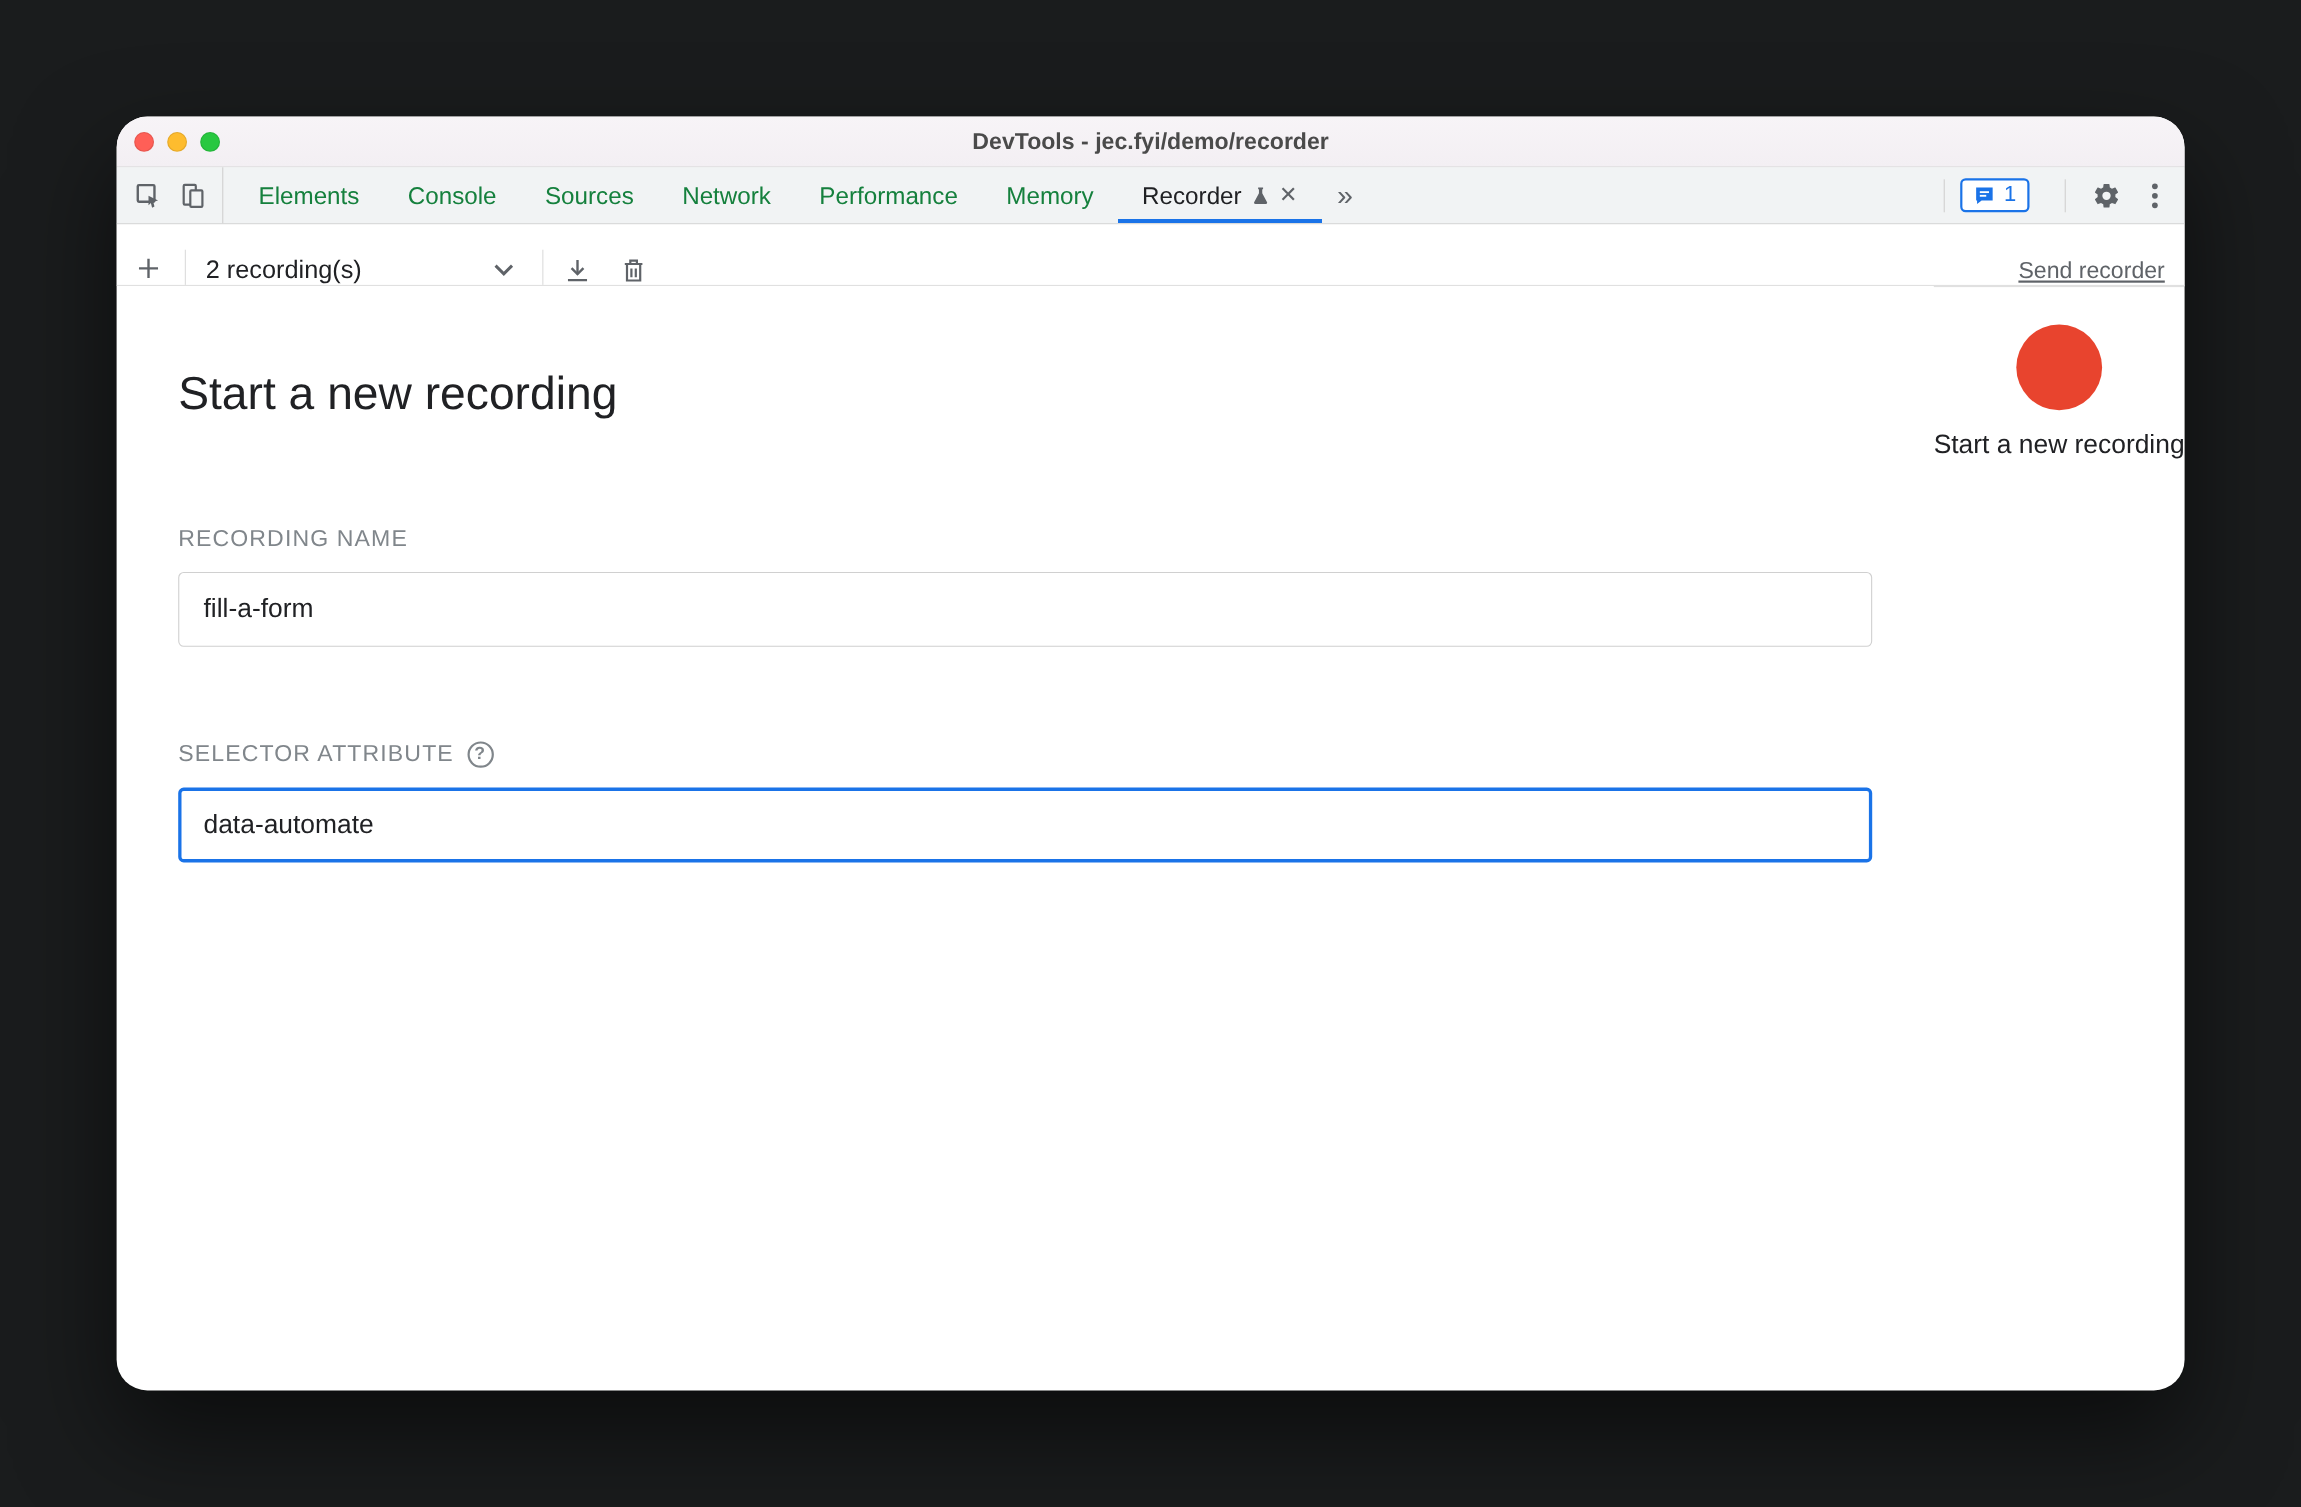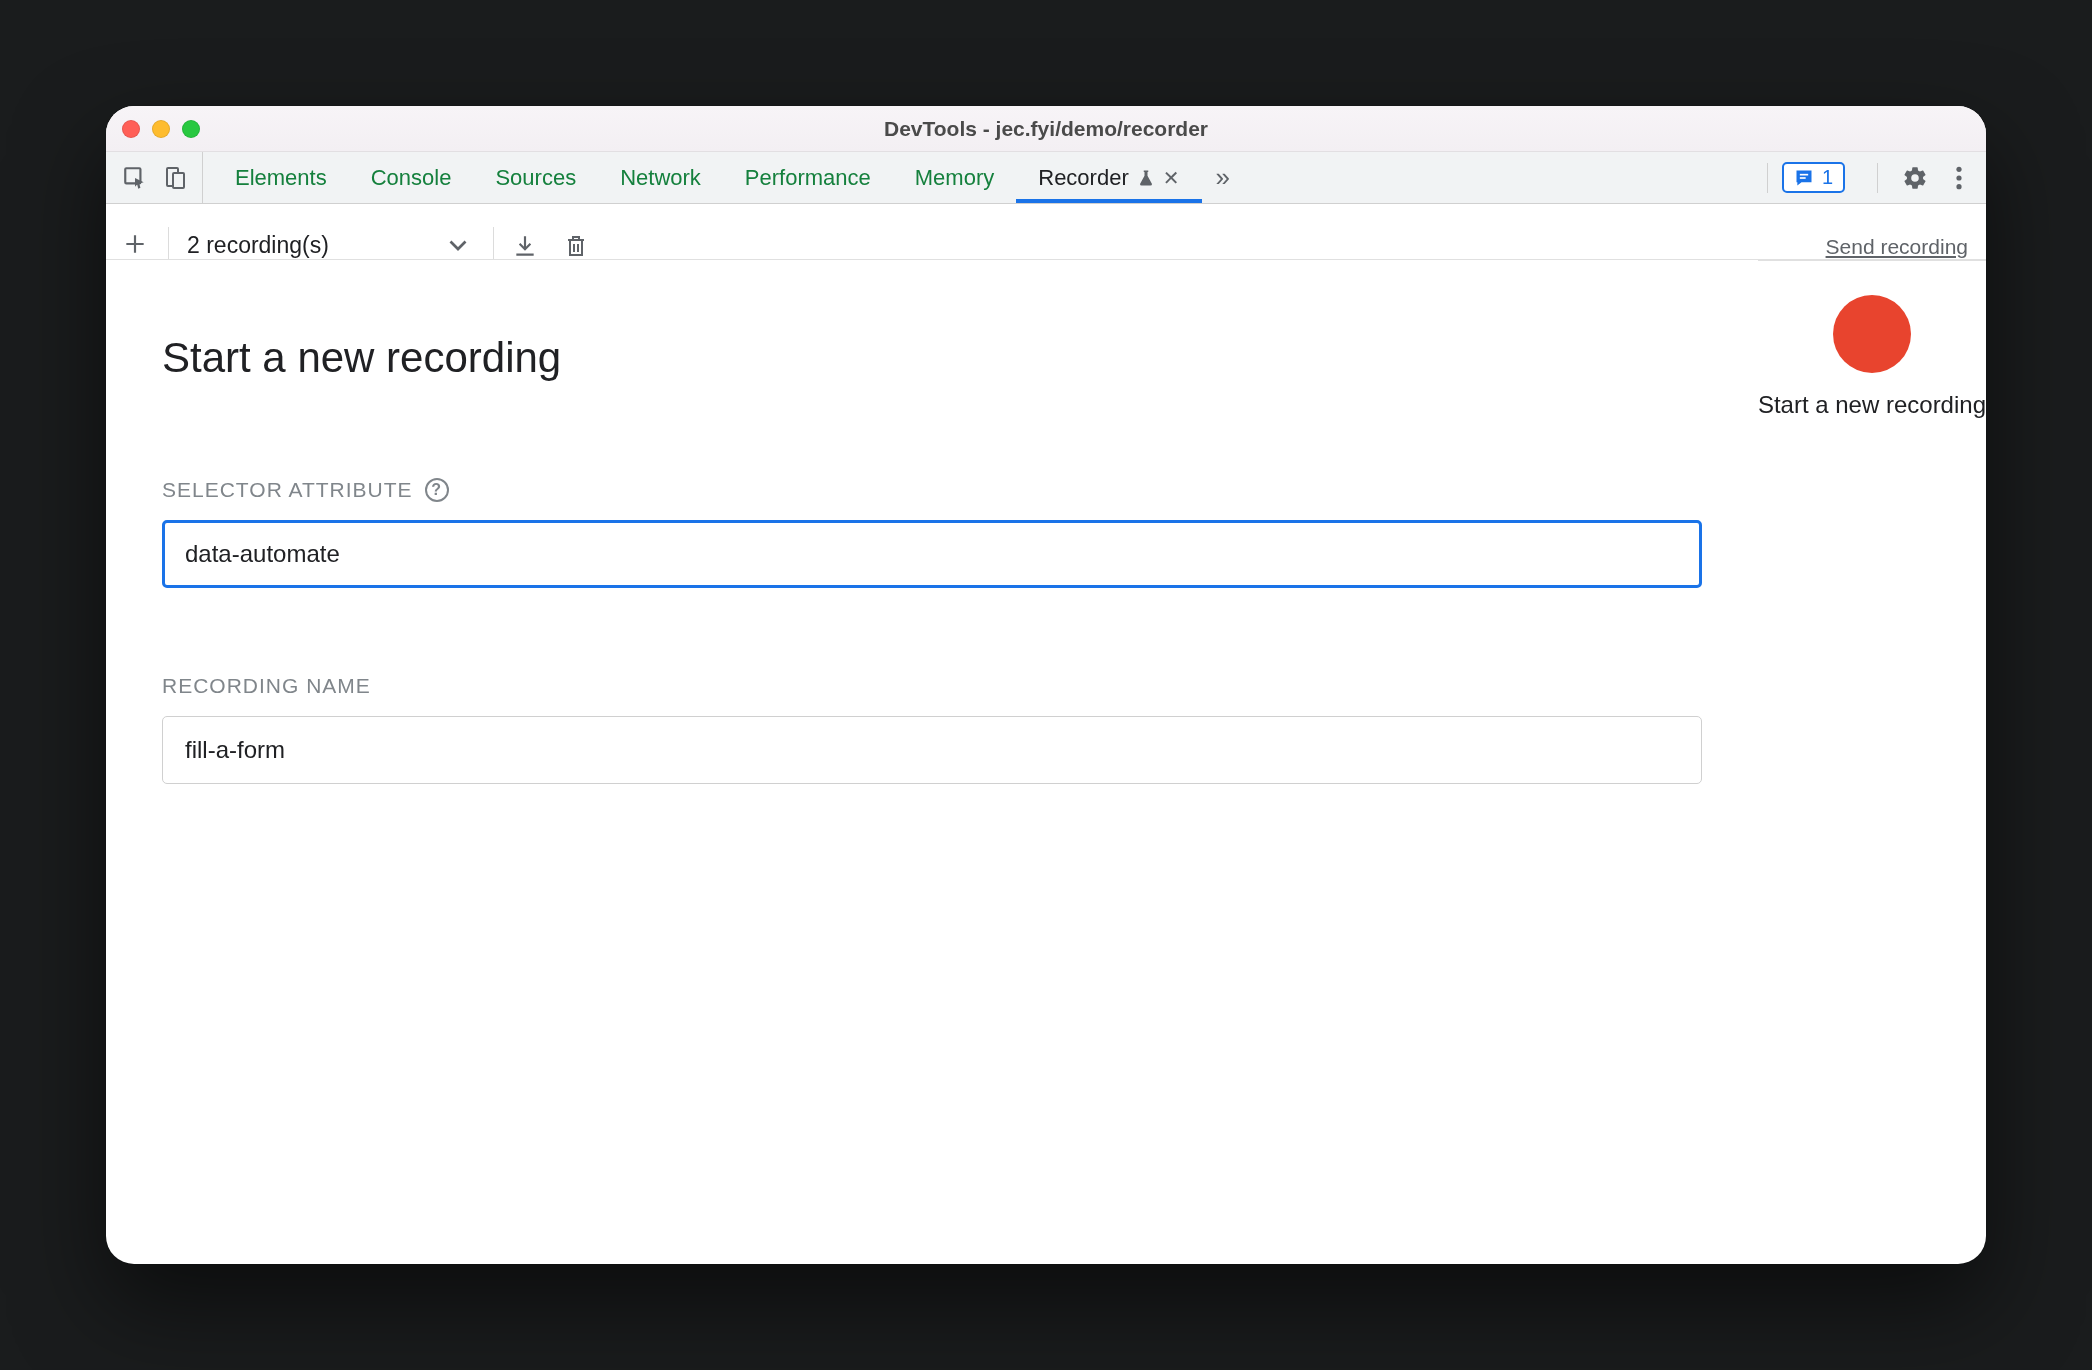--- a/index.html
+++ b/index.html
@@ -338,41 +338,41 @@
       <div class="tool-ico" style="margin-left:14px;">
         <svg width="24" height="26" viewBox="0 0 24 24" fill="none" stroke="#5f6368" stroke-width="2">
           <polyline points="4,6 20,6"></polyline>
           <path d="M6 6 L6 21 L18 21 L18 6"></path>
           <line x1="10" y1="10" x2="10" y2="18"></line>
           <line x1="14" y1="10" x2="14" y2="18"></line>
           <path d="M9 6 L9 3 L15 3 L15 6"></path>
         </svg>
       </div>
       <div class="spacer"></div>
-      <a class="feedback-link">Send recording</a>
+      <a class="feedback-link">Send recorder</a>
     </div>
 
     <div class="content">
       <div class="form-area">
         <h1 class="page-heading">Start a new recording</h1>
+
+        <div class="field-group">
+          <div class="field-label">
+            <span>RECORDING NAME</span>
+          </div>
+          <input class="text-input" type="text" value="fill-a-form" style="">
+        </div>
 
         <div class="field-group">
           <div class="field-label">
             <span>SELECTOR ATTRIBUTE</span>
             <span class="help-icon">?</span>
           </div>
           <input class="text-input focused" type="text" value="data-automate" style="">
         </div>
-
-        <div class="field-group">
-          <div class="field-label">
-            <span>RECORDING NAME</span>
-          </div>
-          <input class="text-input" type="text" value="fill-a-form" style="">
-        </div>
       </div>
 
       <div class="footer">
         <div class="record-btn">
           <span><span class="inner"></span></span>
         </div>
         <div class="footer-label">Start a new recording</div>
       </div>
     </div>
 

